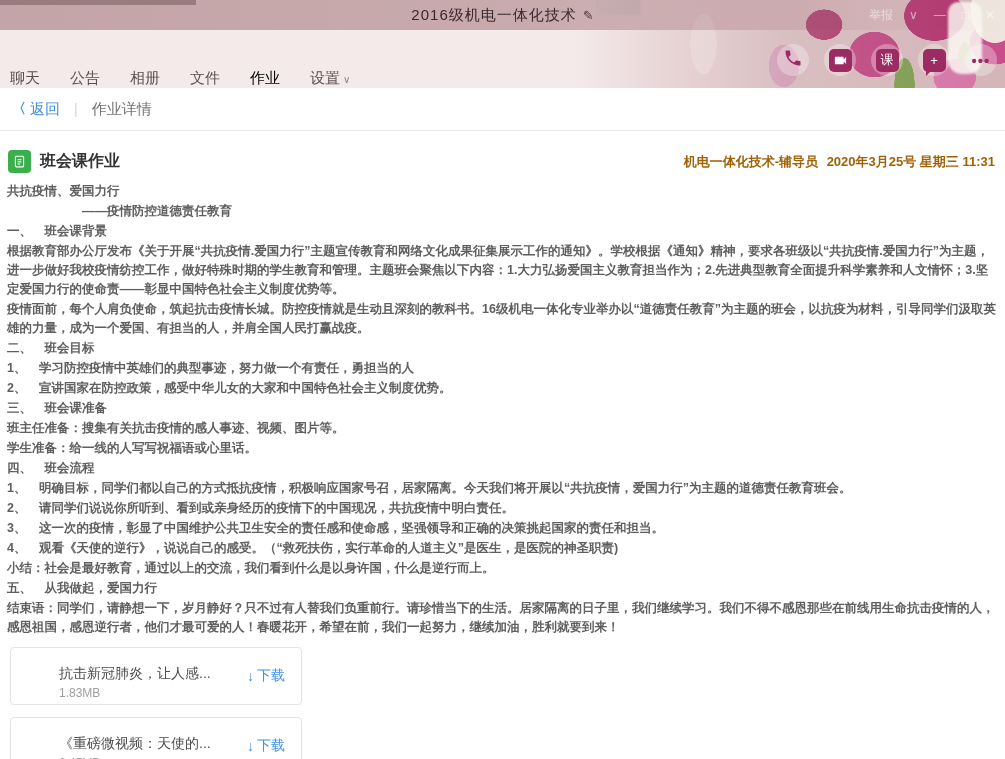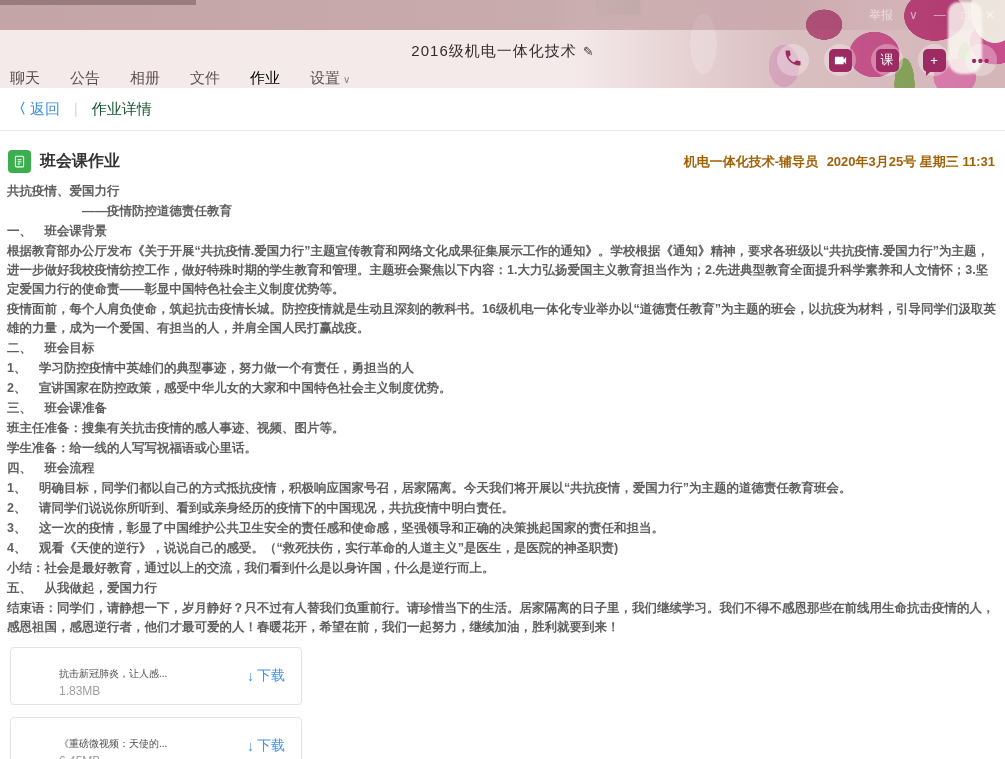--- a/index.html
+++ b/index.html
@@ -32,21 +32,21 @@
       rgba(246,236,236,0.62) 67%, rgba(255,255,255,0.22) 78%,
       rgba(255,255,255,0.10) 100%); }
   .header-topstrip { position:absolute; left:0; top:0; right:0; height:30px;
     background:linear-gradient(to right,
       rgba(156,108,112,0.55) 0%, rgba(156,108,112,0.50) 55%,
       rgba(140,80,90,0.25) 72%, rgba(120,40,70,0.05) 88%, transparent 100%); }
   .top-left-shadow { position:absolute; left:0; top:0; width:196px; height:5px;
     background:rgba(70,45,50,0.35); }
 
   .win-titlebar { position:absolute; left:0; top:0; right:0; height:30px;
-    display:flex; align-items:center; justify-content:center;margin-top:36px; }
+    display:flex; align-items:center; justify-content:center; }
   .win-title { font-size:15px; color:#38292e; letter-spacing:1px; }
   .edit-pencil { font-size:13px; color:#4a383e; margin-left:6px; cursor:pointer; }
   .win-controls { position:absolute; right:10px; top:0; height:30px;
     display:flex; align-items:center; gap:16px;
     color:rgba(255,255,255,0.55); font-size:12px; }
   .win-controls span { cursor:pointer; }
 
   .tabs { position:absolute; left:10px; top:48px; display:flex; gap:30px;
     font-size:15px; color:#5c4f52; }
   .tab { padding-bottom:9px; cursor:pointer; white-space:nowrap;margin-top:21px; }
@@ -62,40 +62,40 @@
   .bubble::after { content:""; position:absolute; left:3px; bottom:-4px;
     border:4px solid transparent; border-top-color:#9c2a63; border-left-color:#9c2a63; }
   .more-dots { color:#9c2a63; font-size:15px; letter-spacing:1px; font-weight:bold; }
 
   
   .crumb { height:43px; display:flex; align-items:center; padding:0 12px;
     border-bottom:1px solid #e8e8e8; background:#fff; }
   .back-link { display:flex; align-items:center; color:#3d8edd; font-size:15px; cursor:pointer; }
   .back-chevron { font-weight:bold; margin-right:4px; font-size:14px; }
   .crumb-divider { color:#d5d5d5; margin:0 14px; font-size:14px; }
-  .crumb-title { color:#14532d; font-size:15px; }
+  .crumb-title { color:#737373; font-size:15px; }
 
   
   .title-row { display:flex; align-items:center; margin:19px 10px 0 8px;font-weight:bold; }
   .doc-icon { width:23px; height:23px; border-radius:4px; background:#3bae4e;
     display:flex; align-items:center; justify-content:center; flex:0 0 auto; }
   .assign-title { font-size:16px; color:#333; margin-left:9px; flex:1 1 auto; }
   .assign-meta { font-size:13px; color:#a16207; white-space:nowrap; }
   .assign-meta span + span { margin-left:5px; }
 
   .body-text { margin-top:9px; padding:0 6px; font-size:12.5px; color:#5f5f5f;
     line-height:19px; }
   .body-text p { margin:1px;font-weight:bold; }
 
   
   .attachments { margin:10px 0 0 10px; width:292px; }
   .att-card { position:relative; height:58px; border:1px solid #e3e3e3; border-radius:4px;
     margin-bottom:12px; display:flex; flex-direction:column; justify-content:center;
     padding-left:48px; background:#fff; cursor:pointer; }
-  .att-name { font-size:10px; color:#4d4d4d; margin-bottom:3px; white-space:nowrap;margin-top:12px; }
+  .att-name { font-size:14px; color:#4d4d4d; margin-bottom:3px; white-space:nowrap;margin-top:12px; }
   .att-size { font-size:12px; color:#9e9e9e; }
   .att-download { position:absolute; right:16px; top:50%; transform:translateY(-50%);
     color:#3f94e8; font-size:14px; display:flex; align-items:center; cursor:pointer; }
   .dl-arrow { font-weight:bold; margin-right:3px; font-size:14px; }
 </style>
 </head>
 <body>
 
 <div class="header">
   <div class="flowers"></div>

